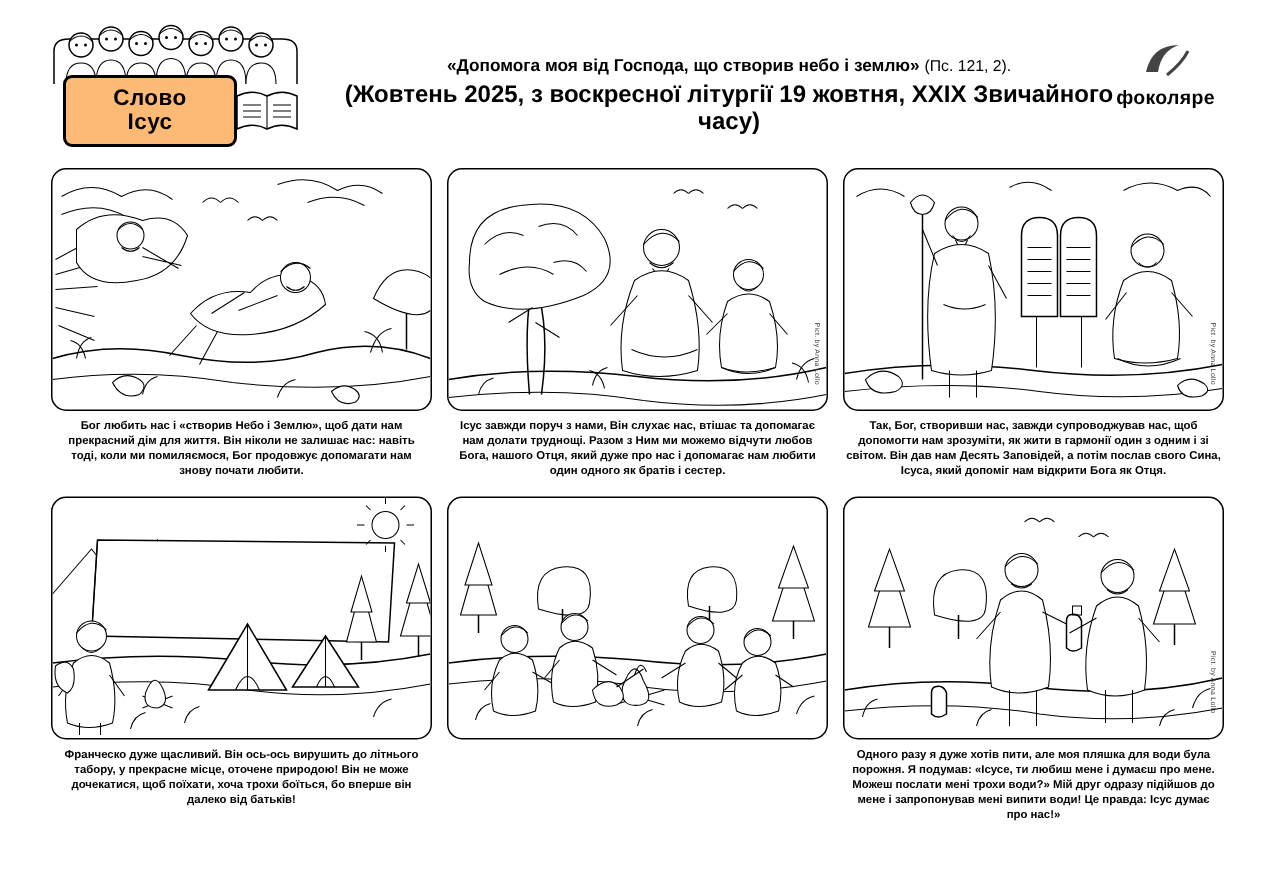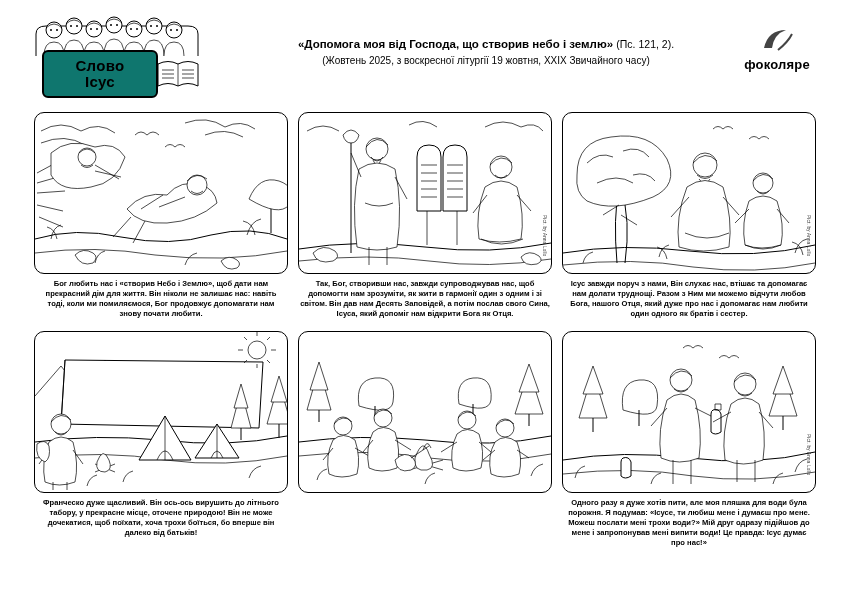--- a/index.html
+++ b/index.html
@@ -35,21 +35,21 @@
     top: 0px;
     width: 170px;
     height: 44px;
   }
   .logo-banner {
     position: absolute;
     left: 16px;
     top: 36px;
     width: 112px;
     height: 44px;
-    background: #0f766e;
+    background: #fdba74;
     border: 2px solid #000000;
     border-radius: 6px;
     display: flex;
     flex-direction: column;
     align-items: center;
     justify-content: center;
     line-height: 1.08;
     font-weight: bold;
     font-size: 15px;
     letter-spacing: .3px;
@@ -78,22 +78,22 @@
     margin-top: 14px;
     font-size: 11.5px;
     font-weight: bold;
   }
   .subtitle1 .ref {
     font-weight: normal;
     font-size: 10.5px;
   }
   .subtitle2 {
     margin-top: 5px;
-    font-size: 10px;
-    font-weight: normal;
+    font-size: 16px;
+    font-weight: bold;
   }
 
   .brand {
     position: absolute;
     right: 22px;
     top: 26px;
     width: 86px;
     text-align: center;
   }
   .brand-mark {
@@ -305,20 +305,66 @@
           </g>
         </svg>
       </div>
       <div class="caption">Бог любить нас і «створив Небо і Землю», щоб дати нам прекрасний дім для життя. Він ніколи не залишає нас: навіть тоді, коли ми помиляємося, Бог продовжує допомагати нам знову почати любити.</div>
     </div>
 
     <div class="cell">
       <div class="frame">
         <svg width="252" height="160" viewBox="0 0 252 160">
 
+          <path class="ln" d="M54 150 q-4 -46 2 -74"></path>
+          <path class="ln" d="M62 150 q6 -44 -4 -74"></path>
+          <path class="fillw2" d="M14 62 q0 -34 34 -38 q40 -6 56 22 q12 26 -14 38 q-40 16 -66 4 q-12 -8 -10 -26 z"></path>
+          <g class="ln2">
+            <path d="M24 50 q12 -12 26 -6 M60 38 q16 -6 26 6 M34 70 q20 -10 36 0 M70 62 q14 -4 22 6"></path>
+          </g>
+          <path class="ln2" d="M56 92 l-16 10 M58 102 l16 10"></path>
+
+          <path class="ln" d="M0 140 q60 -10 126 -2 q66 8 126 -6"></path>
+          <path class="ln2" d="M0 152 q70 -8 130 2 q62 8 122 -4"></path>
+
+          <circle class="fillw2" cx="142" cy="52" r="12"></circle>
+          <path class="ln2" d="M130 50 q12 -14 24 -2"></path>
+          <path class="ln2" d="M134 62 q8 7 16 0"></path>
+          <path class="ln2" d="M136 66 q6 9 11 0"></path>
+          <path class="fillw2" d="M124 74 q18 -13 36 0 q10 32 6 60 q-26 8 -50 0 q-4 -30 8 -60 z"></path>
+          <path class="ln2" d="M126 84 l-18 20 M160 84 l16 18"></path>
+          <path class="ln2" d="M122 120 q22 10 44 0"></path>
+
+          <circle class="fillw2" cx="200" cy="70" r="10"></circle>
+          <path class="ln2" d="M190 68 q10 -12 20 -2"></path>
+          <path class="ln2" d="M194 78 q6 6 12 0"></path>
+          <path class="fillw2" d="M186 88 q14 -10 28 0 q8 24 4 44 q-20 6 -36 0 q-4 -22 4 -44 z"></path>
+          <path class="ln2" d="M186 96 l-14 14 M214 96 l12 14"></path>
+          <path class="ln2" d="M182 132 q18 8 36 0"></path>
+
+          <g class="ln2">
+            <path d="M96 144 q2 -10 10 -12 M104 146 q-2 -10 -10 -12"></path>
+            <path d="M232 140 q3 -12 12 -14 M240 142 q-2 -11 -11 -13"></path>
+            <path d="M20 150 q2 -9 10 -11"></path>
+          </g>
+
+          <g class="ln2">
+            <path d="M150 16 q5 -5 10 0 M160 16 q5 -5 10 0"></path>
+            <path d="M186 26 q5 -5 10 0 M196 26 q5 -5 10 0"></path>
+          </g>
+        </svg>
+        <div class="sig right">Pict. by Anna Lollo</div>
+      </div>
+      <div class="caption">Ісус завжди поруч з нами, Він слухає нас, втішає та допомагає нам долати труднощі. Разом з Ним ми можемо відчути любов Бога, нашого Отця, який дуже про нас і допомагає нам любити один одного як братів і сестер.</div>
+    </div>
+
+    <div class="cell">
+      <div class="frame">
+        <svg width="252" height="160" viewBox="0 0 252 160">
+
           <path class="ln" d="M0 136 q60 -10 126 -2 q66 8 126 -4"></path>
           <path class="ln2" d="M0 148 q70 -8 130 0 q60 8 122 -2"></path>
 
           <path class="ln" d="M52 28 L52 140"></path>
           <path class="fillw2" d="M44 22 q8 -10 16 0 q-2 8 -8 8 q-6 0 -8 -8 z"></path>
           <circle class="fillw2" cx="78" cy="36" r="11"></circle>
           <path class="ln2" d="M67 34 q11 -14 22 -2"></path>
           <path class="ln2" d="M72 44 q6 8 12 0"></path>
           <path class="ln2" d="M74 47 q4 10 8 0"></path>
           <path class="fillw2" d="M60 56 q18 -12 36 0 q8 36 2 78 q-20 6 -40 0 q-6 -44 2 -78 z"></path>
@@ -347,66 +393,20 @@
             <path d="M110 12 q14 -8 28 2"></path>
           </g>
 
           <path class="fillw2" d="M14 140 q10 -10 22 -2 q6 6 -2 10 q-16 4 -20 -8 z"></path>
           <path class="fillw2" d="M222 144 q8 -8 18 -1 q5 5 -2 8 q-13 3 -16 -7 z"></path>
         </svg>
         <div class="sig right">Pict. by Anna Lollo</div>
       </div>
       <div class="caption">Так, Бог, створивши нас, завжди супроводжував нас, щоб допомогти нам зрозуміти, як жити в гармонії один з одним і зі світом. Він дав нам Десять Заповідей, а потім послав свого Сина, Ісуса, який допоміг нам відкрити Бога як Отця.</div>
     </div>
-
-    <div class="cell">
-      <div class="frame">
-        <svg width="252" height="160" viewBox="0 0 252 160">
-
-          <path class="ln" d="M54 150 q-4 -46 2 -74"></path>
-          <path class="ln" d="M62 150 q6 -44 -4 -74"></path>
-          <path class="fillw2" d="M14 62 q0 -34 34 -38 q40 -6 56 22 q12 26 -14 38 q-40 16 -66 4 q-12 -8 -10 -26 z"></path>
-          <g class="ln2">
-            <path d="M24 50 q12 -12 26 -6 M60 38 q16 -6 26 6 M34 70 q20 -10 36 0 M70 62 q14 -4 22 6"></path>
-          </g>
-          <path class="ln2" d="M56 92 l-16 10 M58 102 l16 10"></path>
-
-          <path class="ln" d="M0 140 q60 -10 126 -2 q66 8 126 -6"></path>
-          <path class="ln2" d="M0 152 q70 -8 130 2 q62 8 122 -4"></path>
-
-          <circle class="fillw2" cx="142" cy="52" r="12"></circle>
-          <path class="ln2" d="M130 50 q12 -14 24 -2"></path>
-          <path class="ln2" d="M134 62 q8 7 16 0"></path>
-          <path class="ln2" d="M136 66 q6 9 11 0"></path>
-          <path class="fillw2" d="M124 74 q18 -13 36 0 q10 32 6 60 q-26 8 -50 0 q-4 -30 8 -60 z"></path>
-          <path class="ln2" d="M126 84 l-18 20 M160 84 l16 18"></path>
-          <path class="ln2" d="M122 120 q22 10 44 0"></path>
-
-          <circle class="fillw2" cx="200" cy="70" r="10"></circle>
-          <path class="ln2" d="M190 68 q10 -12 20 -2"></path>
-          <path class="ln2" d="M194 78 q6 6 12 0"></path>
-          <path class="fillw2" d="M186 88 q14 -10 28 0 q8 24 4 44 q-20 6 -36 0 q-4 -22 4 -44 z"></path>
-          <path class="ln2" d="M186 96 l-14 14 M214 96 l12 14"></path>
-          <path class="ln2" d="M182 132 q18 8 36 0"></path>
-
-          <g class="ln2">
-            <path d="M96 144 q2 -10 10 -12 M104 146 q-2 -10 -10 -12"></path>
-            <path d="M232 140 q3 -12 12 -14 M240 142 q-2 -11 -11 -13"></path>
-            <path d="M20 150 q2 -9 10 -11"></path>
-          </g>
-
-          <g class="ln2">
-            <path d="M150 16 q5 -5 10 0 M160 16 q5 -5 10 0"></path>
-            <path d="M186 26 q5 -5 10 0 M196 26 q5 -5 10 0"></path>
-          </g>
-        </svg>
-        <div class="sig right">Pict. by Anna Lollo</div>
-      </div>
-      <div class="caption">Ісус завжди поруч з нами, Він слухає нас, втішає та допомагає нам долати труднощі. Разом з Ним ми можемо відчути любов Бога, нашого Отця, який дуже про нас і допомагає нам любити один одного як братів і сестер.</div>
-    </div>
   </div>
 
   <div class="row second">
 
     <div class="cell">
       <div class="frame">
         <svg width="252" height="160" viewBox="0 0 252 160">
 
           <path class="ln2" d="M0 64 L26 34 L50 64"></path>
           <path class="ln2" d="M36 66 L70 28 L104 66"></path>

